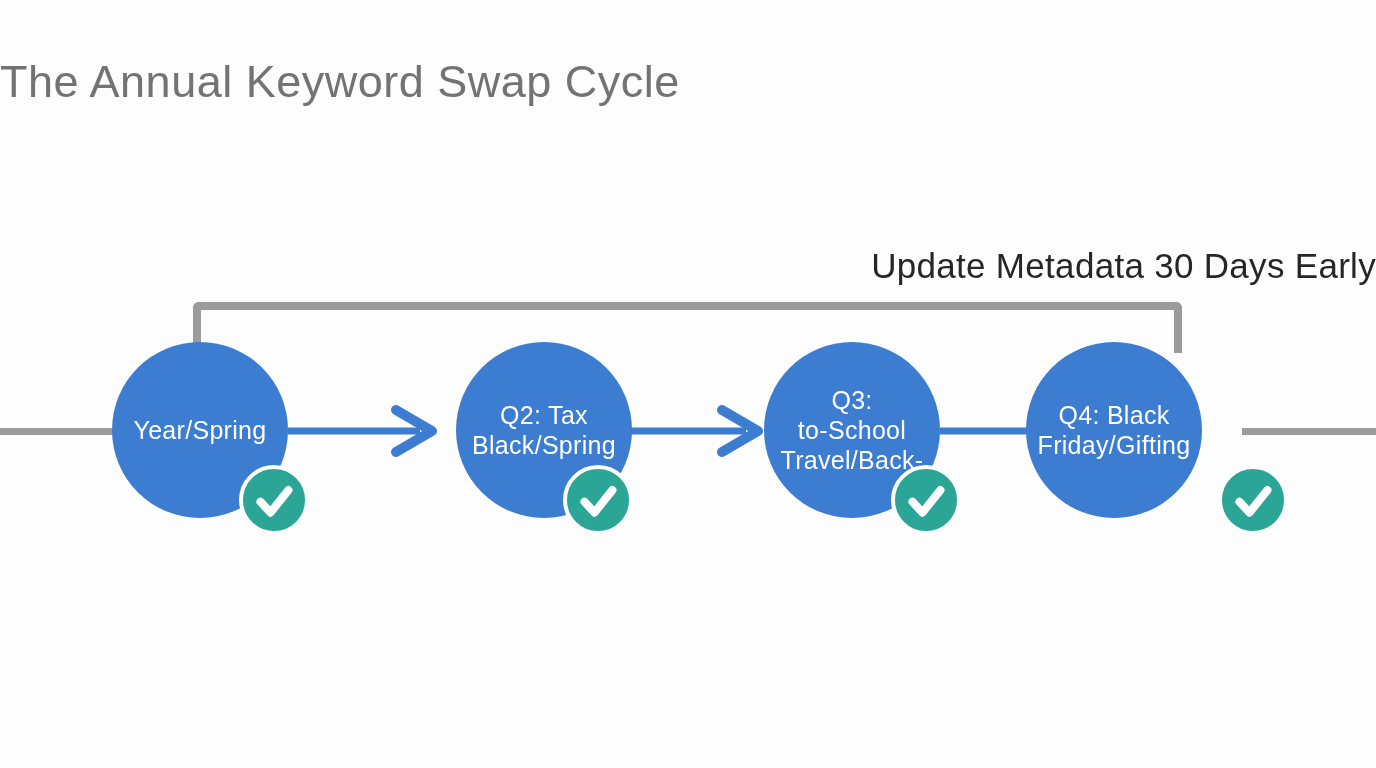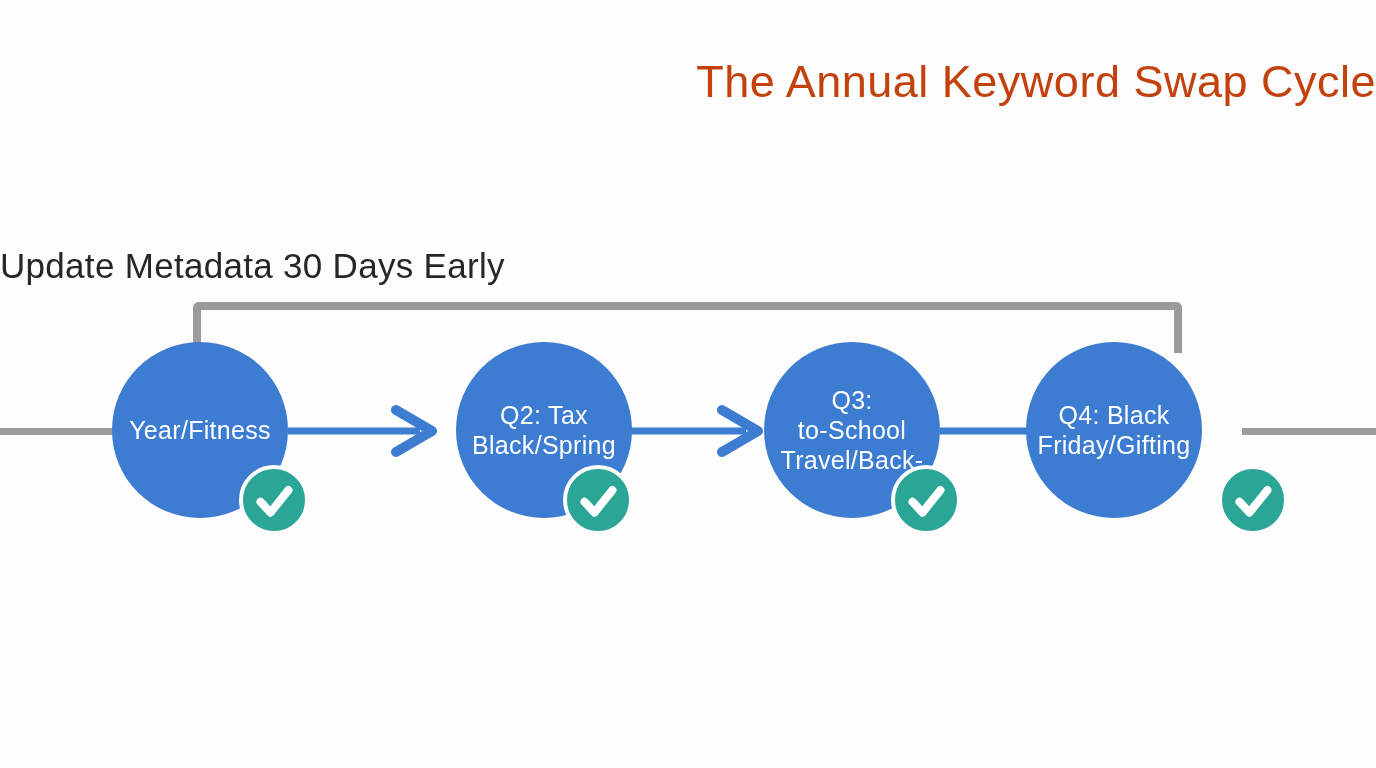--- a/index.html
+++ b/index.html
@@ -9,31 +9,31 @@
     width: 1376px;
     height: 768px;
     background: #fdfdfd;
     overflow: hidden;
   }
   .title {
     position: absolute;
     top: 56px; left: 0;
     width: 100%;
     margin: 0;
-    text-align: right;
+    text-align: left;
     font-size: 45px;
     font-weight: 500;
     letter-spacing: 0.5px;
-    color: #c2410c;
+    color: #737373;
   }
   .bracket-label {
     position: absolute;
     top: 246px; left: 0;
     width: 100%;
-    text-align: left;
+    text-align: right;
     font-size: 35px;
     font-weight: 500;
     letter-spacing: 0.3px;
     color: #262626;
   }
   .bracket {
     position: absolute;
     left: 193px; top: 302px;
     width: 973px;  
     height: 43px;
@@ -123,21 +123,21 @@
     <line x1="0" y1="28" x2="132" y2="28" stroke="#3c7cd1" stroke-width="7"></line>
     <polyline points="108,7 144,28 108,49" fill="none" stroke="#3c7cd1" stroke-width="10" stroke-linecap="round" stroke-linejoin="round"></polyline>
   </svg>
   <svg class="arrow a3" viewBox="0 0 150 56">
     <line x1="0" y1="28" x2="132" y2="28" stroke="#3c7cd1" stroke-width="7"></line>
     <polyline points="108,7 144,28 108,49" fill="none" stroke="#3c7cd1" stroke-width="10" stroke-linecap="round" stroke-linejoin="round"></polyline>
   </svg>
 
   <div class="node n1">
     <div class="node-label">
-      <span>Year/Fitness</span>
+      <span>Year/Spring</span>
     </div>
   </div>
 
   <div class="node n2">
     <div class="node-label">
       <span>Q2: Tax</span>
       <span>Black/Spring</span>
     </div>
   </div>
 

